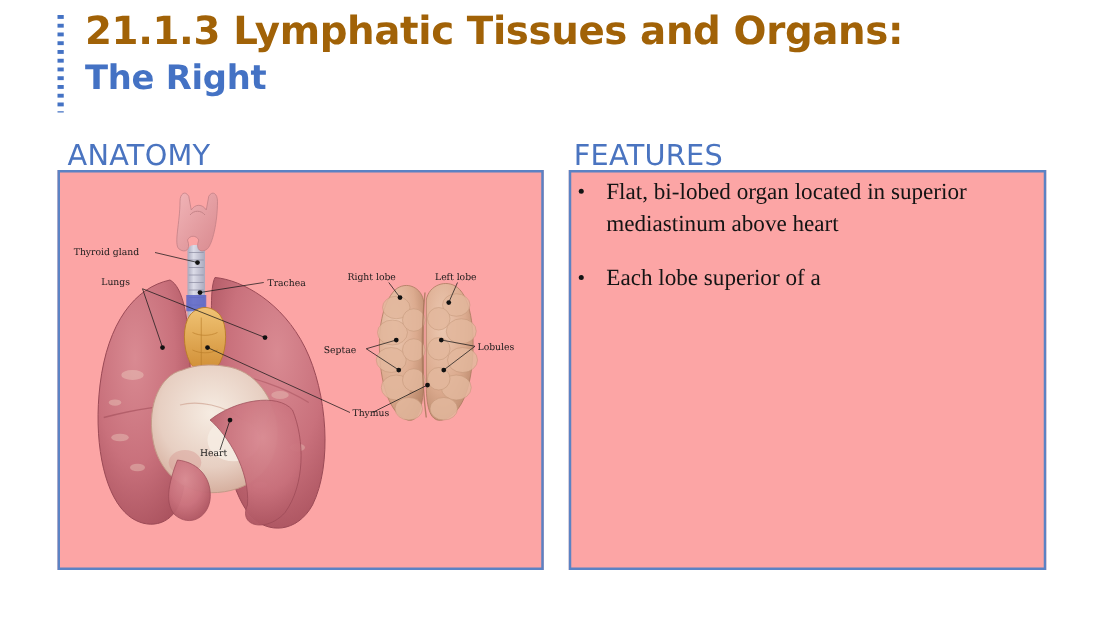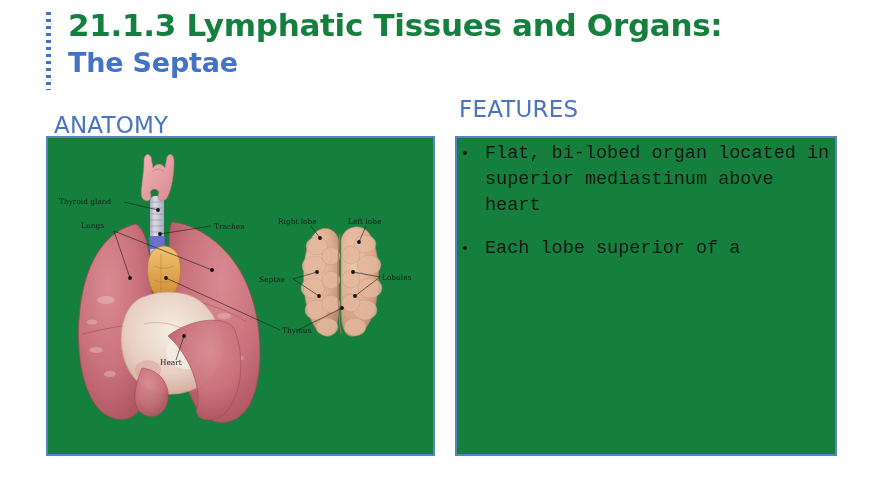--- a/index.html
+++ b/index.html
@@ -36,21 +36,21 @@
   #title-text-wrap {
     position: absolute;
     left: 22px;
     top: 0px;
     width: 770px;
   }
   #main-title {
     font-family: "DejaVu Sans", "Liberation Sans", sans-serif;
     font-size: 31px;
     font-weight: bold;
-    color: #15803d;
+    color: #a16207;
     letter-spacing: -0.3px;
     line-height: 38px;
     white-space: nowrap;
   }
   #sub-title {
     font-family: "DejaVu Sans", "Liberation Sans", sans-serif;
     font-size: 27px;
     font-weight: bold;
     color: #4472c4;
     letter-spacing: -0.2px;
@@ -63,26 +63,26 @@
   .col-heading {
     position: absolute;
     font-family: "DejaVu Sans", "Liberation Sans", sans-serif;
     font-size: 23px;
     font-weight: normal;
     color: #4a74c0;
     letter-spacing: 0.2px;
     white-space: nowrap;
   }
   #anatomy-heading { left: 54px; top: 112px; }
-  #features-heading { left: 459px; top: 96px; text-align: right; }
+  #features-heading { left: 459px; top: 112px; text-align: right; }
 
   
   .panel {
     position: absolute;
-    background: #15803d;
+    background: #fca5a5;
     border: 2px solid #5b82c4;
     box-sizing: border-box;
   }
   #anatomy-panel {
     left: 46px;
     top: 136px;
     width: 389px;
     height: 320px;
     overflow: hidden;
   }
@@ -99,21 +99,21 @@
     left: 457px;
     top: 141px;
     width: 390px;
     height: 354px;
     overflow: hidden;
   }
   .bullet-item {
     position: relative;
     padding-left: 28px;
     margin-bottom: 17px;
-    font-family: Liberation Mono, monospace;
+    font-family: Liberation Serif, serif;
     font-size: 18.5px;
     line-height: 26px;
     color: #141414;
     width: 352px;
   }
   .bullet-item .dot {
     position: absolute;
     left: 6px;
     top: 10px;
     width: 4px;
@@ -137,21 +137,21 @@
   .leader { stroke: #1a1a1a; stroke-width: 0.6; fill: none; }
   .anchor-dot { fill: #111111; }
 </style>
 </head>
 <body>
 
 <div id="title-block">
   <div id="title-marker"></div>
   <div id="title-text-wrap">
     <div id="main-title">21.1.3 Lymphatic Tissues and Organs:</div>
-    <div id="sub-title">The Septae</div>
+    <div id="sub-title">The Right</div>
   </div>
 </div>
 
 <div class="col-heading" id="anatomy-heading">ANATOMY</div>
 <div class="col-heading" id="features-heading">FEATURES</div>
 
 <div class="panel" id="anatomy-panel">
   <svg id="anatomy-figure" viewBox="0 0 385 316">
     <defs>
       <radialGradient id="lungGradL" cx="40%" cy="32%" r="78%">

